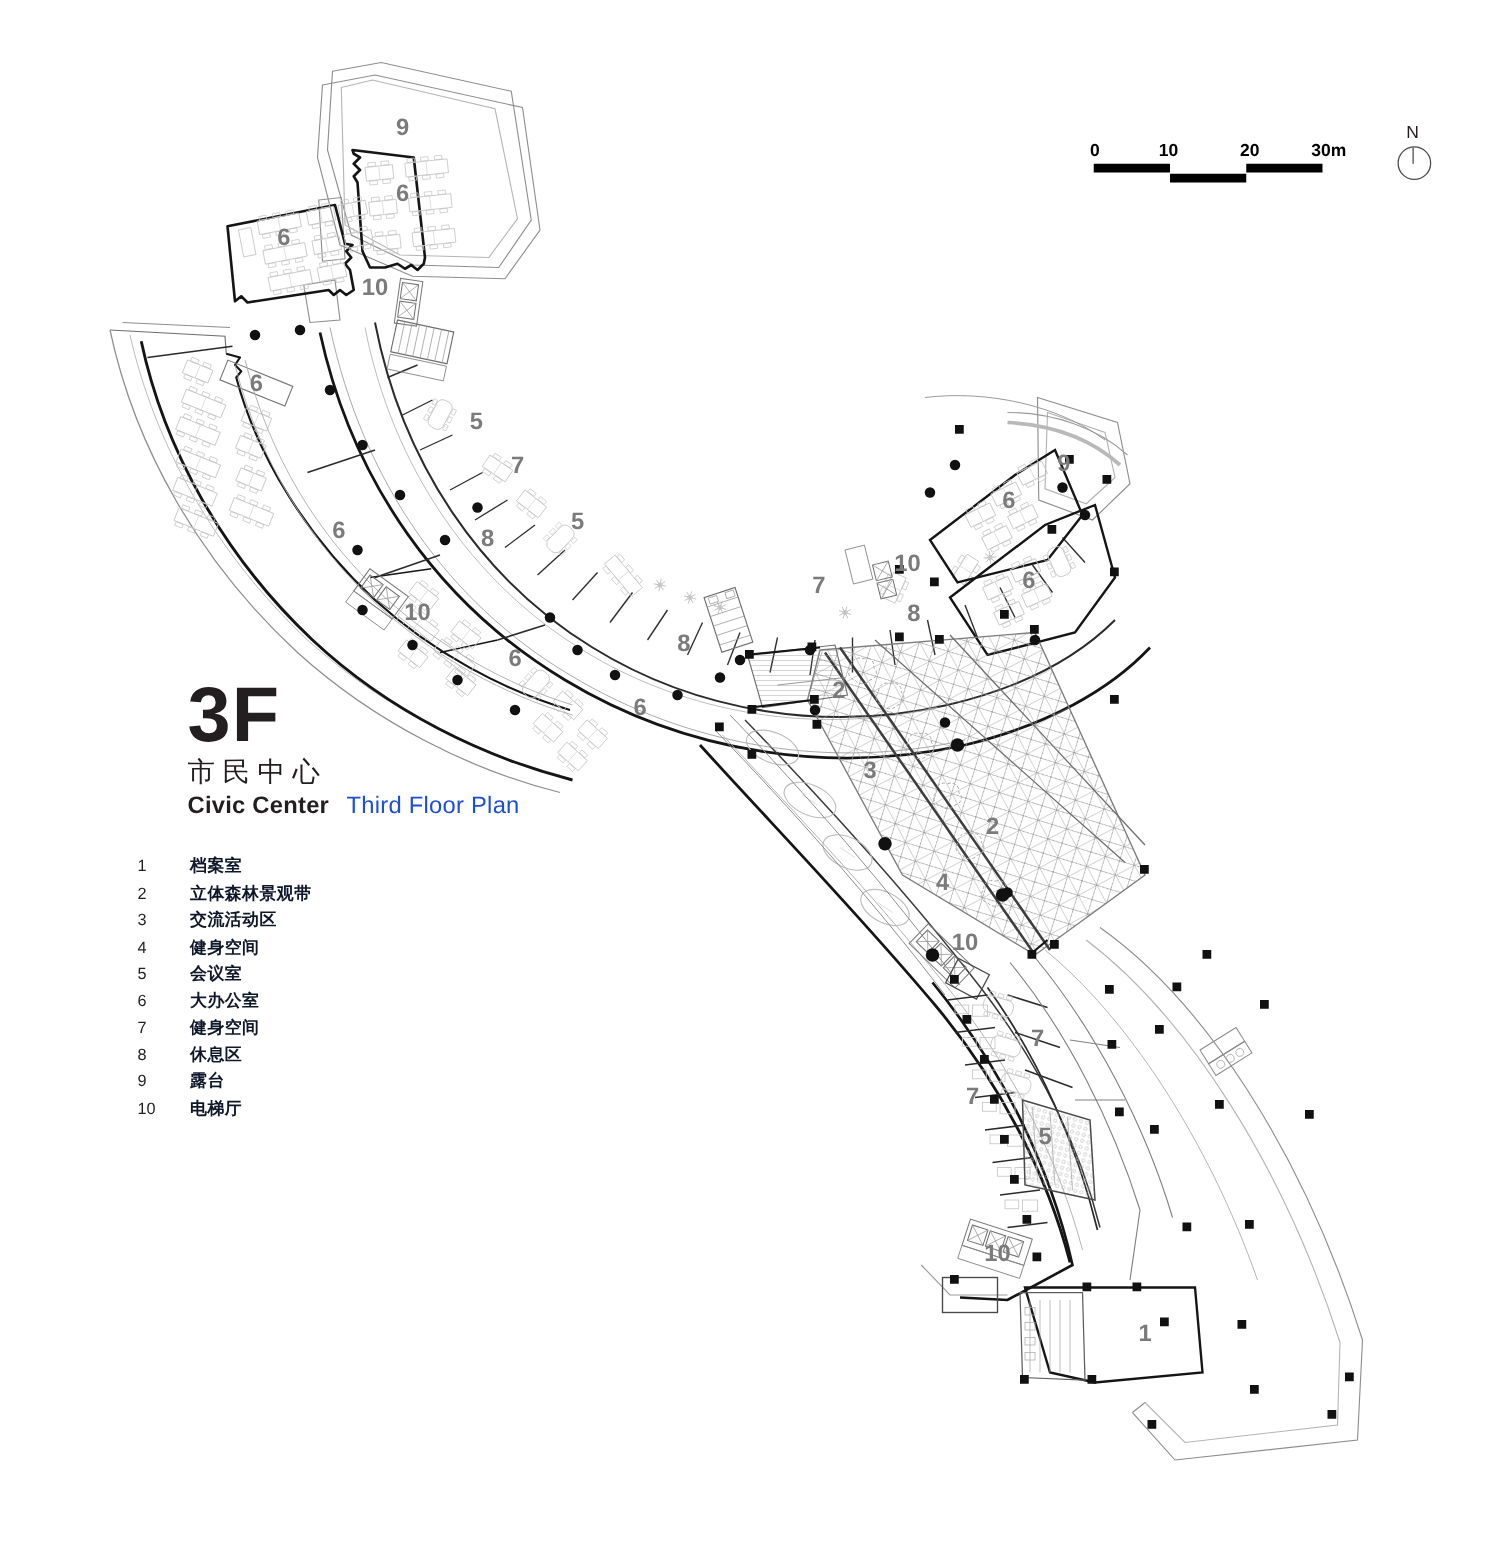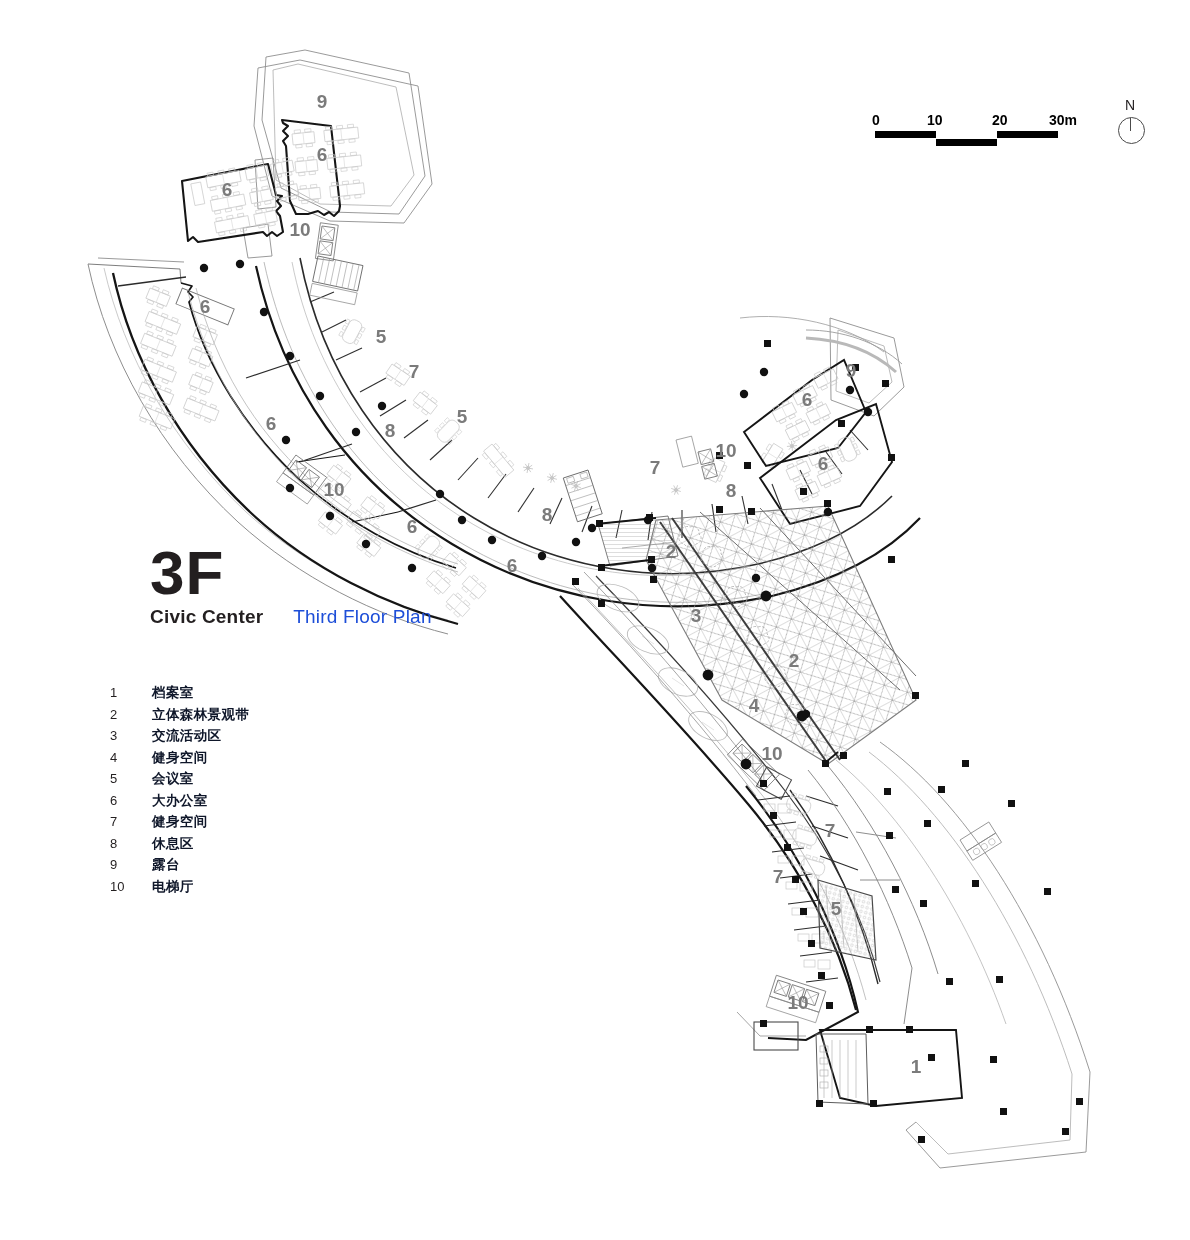--- a/index.html
+++ b/index.html
@@ -43,21 +43,21 @@
     font-weight: 400;
     letter-spacing: 6px;
     line-height: 1.25;
     color: #231f20;
     margin-top: 1px;
   }
   #subtitle-row {
     margin-top: 3px;
     display: flex;
     align-items: baseline;
-    gap: 30px;
+    gap: 14px;
     white-space: nowrap;
   }
   #project-name-en {
     font-size: 19px;
     font-weight: 700;
     letter-spacing: 0.2px;
     color: #231f20;
   }
   #plan-name-en {
     font-size: 19px;
@@ -760,20 +760,21 @@
       <text x="830" y="837" fill="#7b7b7b" font-family="&quot;Liberation Sans&quot;, sans-serif" font-size="19" font-weight="700" text-anchor="middle">7</text>
       <text x="778" y="883" fill="#7b7b7b" font-family="&quot;Liberation Sans&quot;, sans-serif" font-size="19" font-weight="700" text-anchor="middle">7</text>
       <text x="836" y="915" fill="#7b7b7b" font-family="&quot;Liberation Sans&quot;, sans-serif" font-size="19" font-weight="700" text-anchor="middle">5</text>
       <text x="798" y="1009" fill="#7b7b7b" font-family="&quot;Liberation Sans&quot;, sans-serif" font-size="19" font-weight="700" text-anchor="middle">10</text>
       <text x="916" y="1073" fill="#7b7b7b" font-family="&quot;Liberation Sans&quot;, sans-serif" font-size="19" font-weight="700" text-anchor="middle">1</text>
     </g>
 </svg>
 
 <div id="title-block">
   <div id="floor-code">3F</div>
+  <div id="project-name-cn">市民中心</div>
   <div id="subtitle-row">
     <span id="project-name-en">Civic Center</span>
     <span id="plan-name-en">Third Floor Plan</span>
   </div>
 </div>
 
 <div id="legend">
     <div class="legend-row">
       <span class="legend-num">1</span>
       <span class="legend-label">档案室</span>

